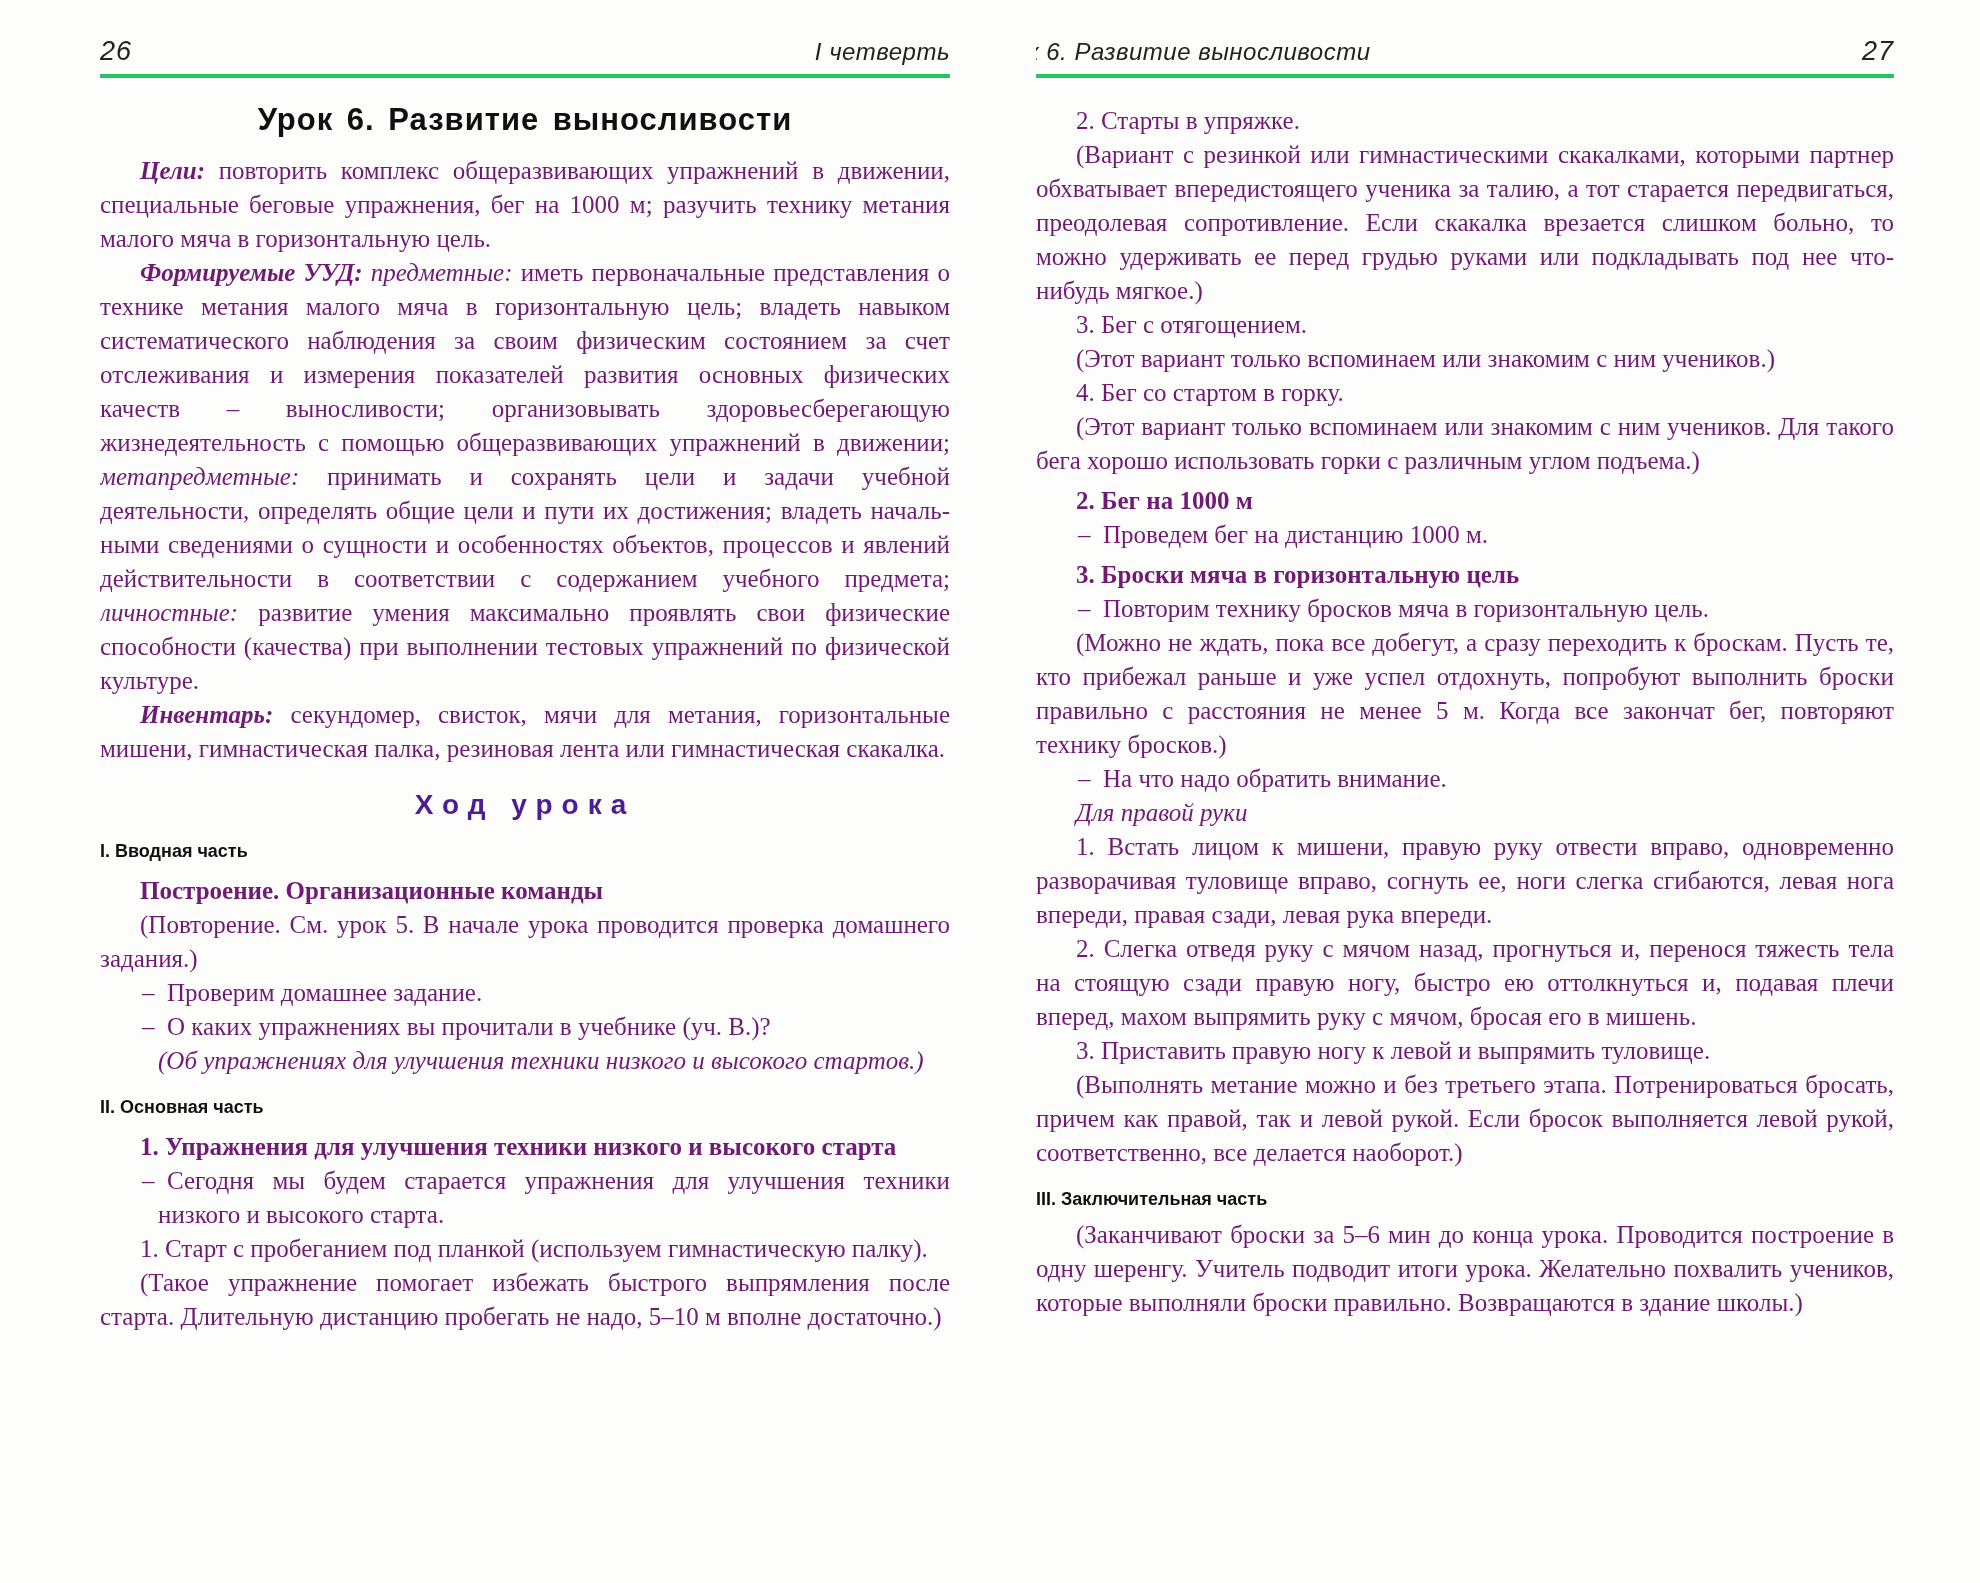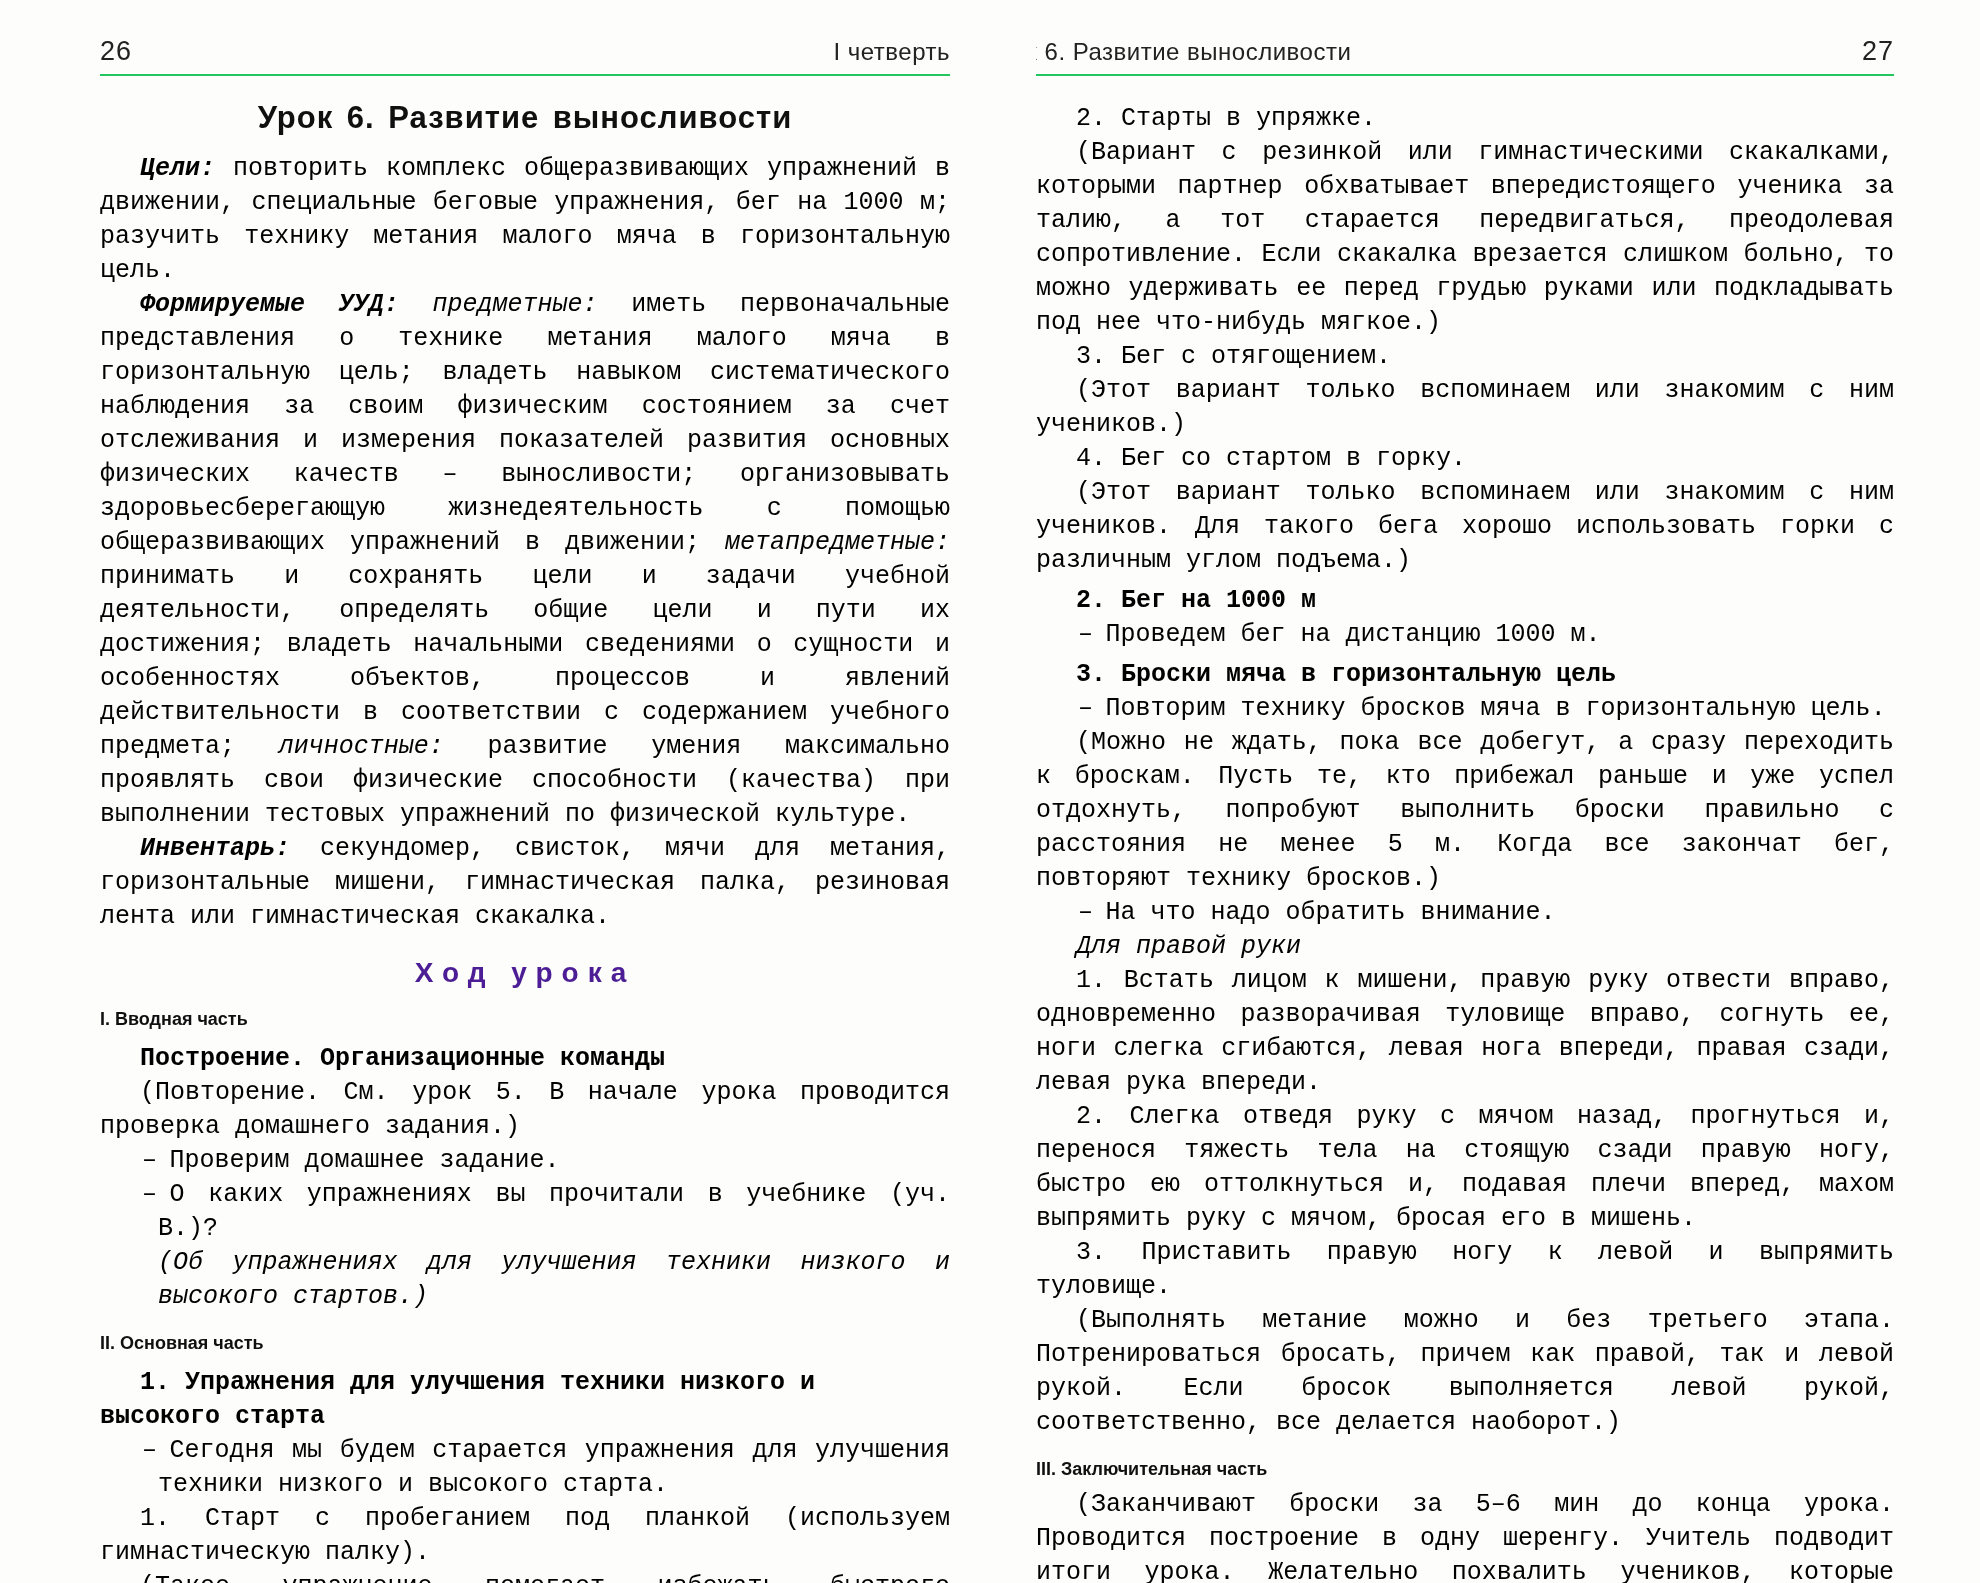--- a/index.html
+++ b/index.html
@@ -14,24 +14,25 @@
     background: #fdfdfc;
     color: #161616;
     overflow: hidden;
   }
   .page { position: absolute; top: 0; height: 100%; overflow: hidden; }
   .page.left  { left: 100px; width: 850px; }
   .page.right { left: 1036px; width: 858px; }
 
   .pagehead {
     display: flex; justify-content: space-between; align-items: baseline;
-    border-bottom: 2px solid #22c55e;
+    border-bottom: 4px solid #22c55e;
     padding-bottom: 7px; margin-top: 36px;
     font-family: "Liberation Sans", sans-serif;
     color: #222;
+    font-style: italic;
   }
   .pagehead .pagenum { font-size: 27px; letter-spacing: 1px; }
   .pagehead .running { font-size: 24px; letter-spacing: 0.5px; }
   .page.right .pagehead { margin-left: -52px; }
   .page.right .pagehead .running { padding-left: 0; }
 
   .title {
     font-family: "Liberation Sans", sans-serif;
     font-weight: 700;
     font-size: 31px;
@@ -39,25 +40,25 @@
     letter-spacing: 1px;
     word-spacing: 4px;
     margin: 24px 0 16px 0;
     color: #101010;
   }
 
   .content { margin-top: 4px; }
   .page.right .content { margin-top: 26px; }
 
   .para {
-    font-family: Liberation Mono, monospace;
+    font-family: Liberation Serif, serif;
     font-size: 25px;
     line-height: 34px;
     text-align: justify;
-    color: #000000;
+    color: #701a75;
     margin: 0;
   }
   .para.body   { text-indent: 40px; }
   .para.hsub   { font-weight: 700; text-indent: 40px; text-align: left; margin-top: 6px; }
   .para.hsec   {
     font-family: "Liberation Sans", sans-serif;
     font-weight: 700; font-size: 18px;
     text-align: left; text-indent: 0;
     margin-top: 12px; margin-bottom: 2px;
     color: #101010;

